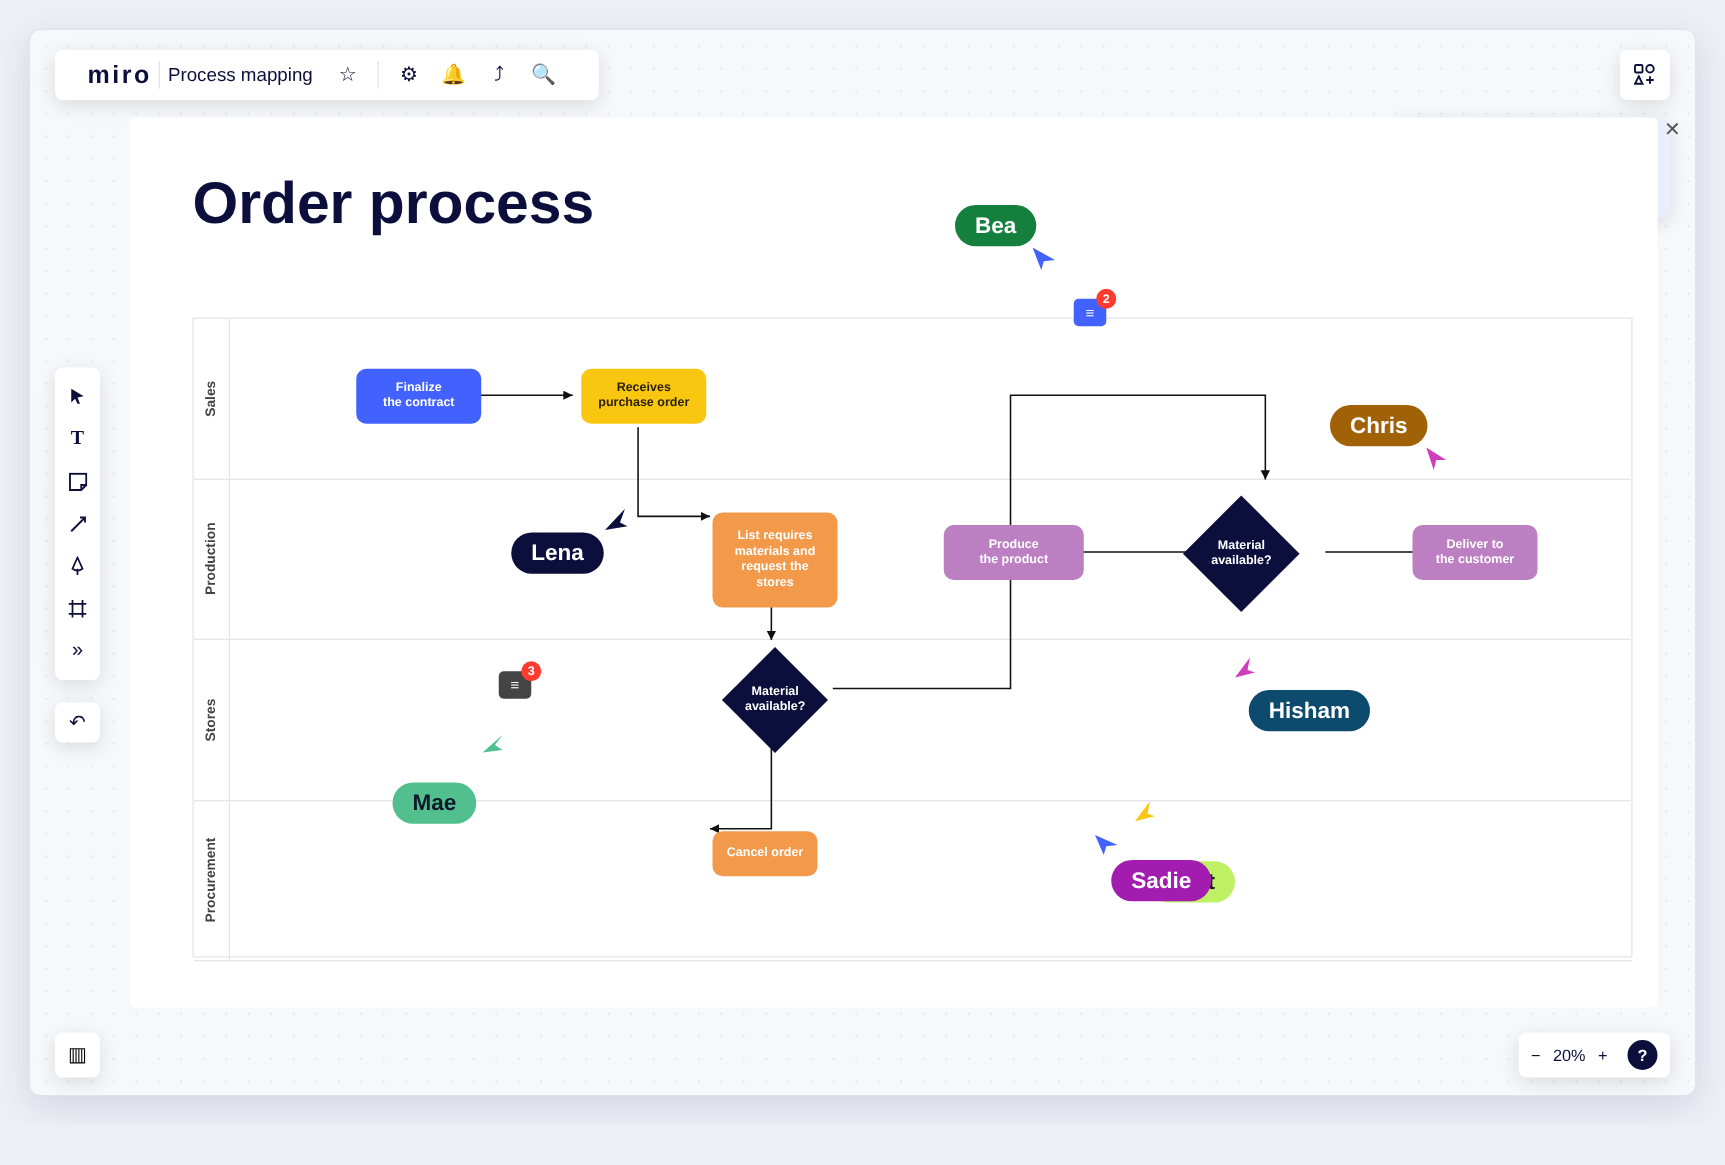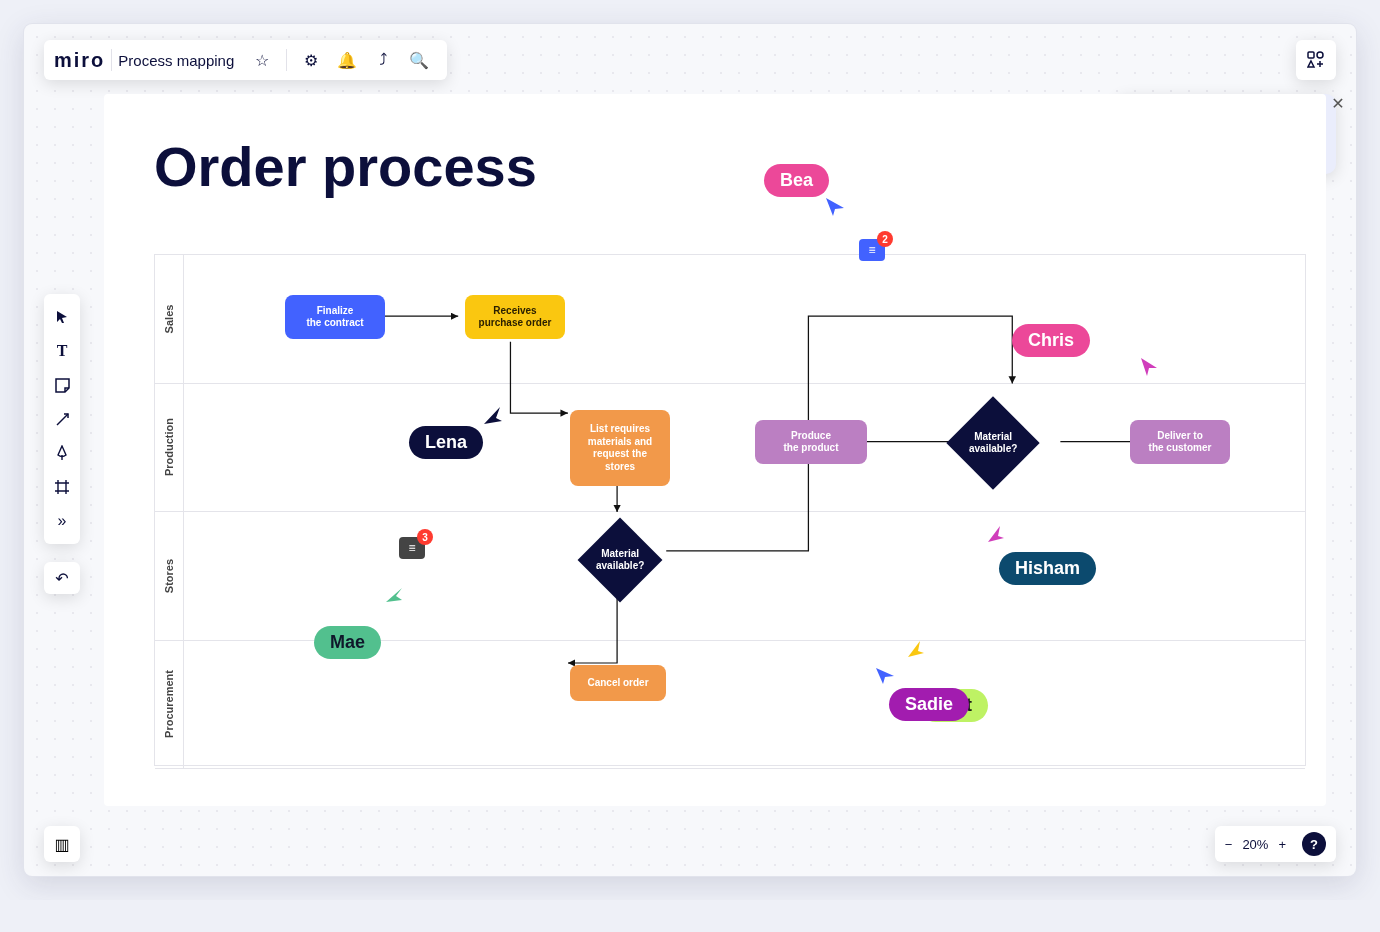--- a/index.html
+++ b/index.html
@@ -15,21 +15,21 @@
     --shadow:0 4px 16px rgba(0,0,0,0.12);
   }
   html,body{margin:0;padding:0;font-family:Helvetica,Arial,sans-serif;background:#eef0f7}
   .frame{position:relative;margin:24px;background:#f7f8fb;border-radius:8px;height:852px;
     box-shadow:0 0 0 1px #e1e3ec, 0 8px 30px rgba(50,50,90,0.15);
     background-image:radial-gradient(circle,var(--dot) 1px,transparent 1px);
     background-size:18px 18px;background-position:4px 4px;overflow:hidden}
   
   .topbar{position:absolute;top:16px;left:20px;display:flex;gap:12px;align-items:center}
   .tb-box,.tb-square{background:var(--panel);border-radius:6px;height:40px;display:flex;align-items:center;box-shadow:var(--shadow)}
-  .tb-box{padding:0 10px}
+  .tb-box{padding:0 26px}
   .tb-square{width:40px;justify-content:center}
   .logo{font-weight:700;font-size:20px;letter-spacing:2px;color:var(--ink)}
   .board-name{font-size:15px;color:var(--ink);margin-right:10px}
   .ib{width:20px;height:20px;display:inline-flex;align-items:center;justify-content:center;color:var(--ink);margin:0 8px;font-size:16px}
   .divider{width:1px;height:22px;background:#e2e2e9;margin:0 6px}
   .topbar-right{position:absolute;top:16px;right:20px;display:flex;gap:12px;align-items:center}
   .avatars{display:flex;align-items:center}
   .av{width:28px;height:28px;border-radius:50%;border:2px solid #fff;margin-left:-8px;display:flex;align-items:center;justify-content:center;font-size:11px;font-weight:600}
   .av:first-child{margin-left:0}
   .share-btn{background:var(--blue);color:#fff;border-radius:6px;height:34px;padding:0 14px;display:flex;align-items:center;gap:6px;font-size:13px;font-weight:600}
@@ -40,21 +40,21 @@
   .timer .chip{border:1px solid #cfd4f3;border-radius:12px;padding:1px 7px;font-size:10px;color:#5564d6}
   .timer .ctl{width:28px;height:28px;border-radius:50%;background:var(--blue);color:#fff;display:flex;align-items:center;justify-content:center;font-size:10px}
   .timer-x{position:absolute;top:70px;right:8px;font-size:16px;color:#555;width:20px;text-align:center}
   
   .ltool{position:absolute;left:20px;top:270px;background:var(--panel);border-radius:6px;box-shadow:var(--shadow);display:flex;flex-direction:column;padding:6px 0}
   .ltool .t{width:36px;height:34px;display:flex;align-items:center;justify-content:center;color:var(--ink);font-size:16px}
   .ltool2{position:absolute;left:20px;top:538px;background:var(--panel);border-radius:6px;box-shadow:var(--shadow)}
   .ltool2 .t{width:36px;height:32px;display:flex;align-items:center;justify-content:center;color:var(--ink)}
   
   .canvas{position:absolute;top:70px;left:80px;right:30px;bottom:70px;background:#fff;border-radius:4px}
-  .title{position:absolute;top:40px;left:50px;font-size:56px;font-weight:800;color:var(--ink)}
+  .title{position:absolute;top:40px;left:50px;font-size:47px;font-weight:800;color:var(--ink)}
   .lanes{position:absolute;top:160px;left:50px;right:20px;bottom:40px;border:1px solid #e4e4ea}
   .lane{position:relative;border-bottom:1px solid #e4e4ea}
   .lane:last-child{border-bottom:none}
   .lane-label{position:absolute;left:0;top:0;bottom:0;width:28px;border-right:1px solid #e4e4ea;display:flex;align-items:center;justify-content:center}
   .lane-label span{transform:rotate(-90deg);white-space:nowrap;font-size:11px;font-weight:700;color:#444}
   .lane-content{position:absolute;left:28px;right:0;top:0;bottom:0}
   
   .node{position:absolute;font-size:10px;font-weight:600;color:#fff;text-align:center;display:flex;align-items:center;justify-content:center;padding:8px;line-height:1.25;border-radius:8px;box-sizing:border-box}
   .n-blue{background:var(--blue)}
   .n-yellow{background:var(--yellow);color:#2b2000}
@@ -216,56 +216,56 @@
 request the stores</span>
         </div>
       <div class="node n-purple" style="left:600px;top:165px;width:112px;height:44px">
           <span style="white-space:pre-line">Produce
 the product</span>
         </div>
       <div class="node n-purple" style="left:975px;top:165px;width:100px;height:44px">
           <span style="white-space:pre-line">Deliver to
 the customer</span>
         </div>
-      <div class="node n-orange" style="left:415px;top:410px;width:96px;height:36px">
+      <div class="node n-orange" style="left:415px;top:410px;width:84px;height:36px">
           <span>Cancel order</span>
         </div>
       <div class="diamond" style="left:435px;top:275px;width:60px;height:60px">
           <span style="white-space:pre-line">Material
 available?</span>
         </div>
       <div class="diamond" style="left:805px;top:155px;width:66px;height:66px">
           <span style="white-space:pre-line">Material
 available?</span>
         </div>
     </div>
 
     <div class="cmt light" style="left:755px;top:145px;border-top-color:var(--blue)">≡
       <div class="badge">2</div>
     </div>
     <div class="cmt" style="left:295px;top:443px;border-top-color:#444">≡
       <div class="badge">3</div>
     </div>
 
-    <div class="tag" style="left: 660px; top: 70px; background: #ec4899;">Bea</div>
+    <div class="tag" style="left: 660px; top: 70px; background: #15803d;">Bea</div>
     <svg style="position:absolute;left:720px;top:102px" width="22" height="22">
         <path d="M2 2 L20 12 L11 13 L9 20 Z" fill="#4262ff"></path>
       </svg>
 
     <div class="tag" style="left:305px;top:332px;background:#0c0f3b">Lena</div>
     <svg style="position:absolute;left:378px;top:310px" width="22" height="22">
         <path d="M2 20 L18 3 L14 14 L20 17 Z" fill="#0c0f3b"></path>
       </svg>
 
     <div class="tag" style="left:210px;top:532px;background:#52c08e;color:#0f172a">Mae</div>
     <svg style="position:absolute;left:280px;top:490px" width="20" height="20">
         <path d="M2 18 L18 4 L12 12 L18 16 Z" fill="#52c08e"></path>
       </svg>
 
-    <div class="tag" style="left:908px;top:230px;background:#ec4899">Chris</div>
+    <div class="tag" style="left:960px;top:230px;background:#a16207">Chris</div>
     <svg style="position:absolute;left:1035px;top:262px" width="20" height="20">
         <path d="M2 2 L18 12 L10 12 L8 20 Z" fill="#d03dbb"></path>
       </svg>
 
     <svg style="position:absolute;left:880px;top:430px" width="20" height="20">
         <path d="M4 18 L16 2 L14 12 L20 14 Z" fill="#d03dbb"></path>
       </svg>
     <div class="tag" style="left:895px;top:458px;background:#0c4a6e">Hisham</div>
 
     <svg style="position:absolute;left:800px;top:545px" width="20" height="20">

